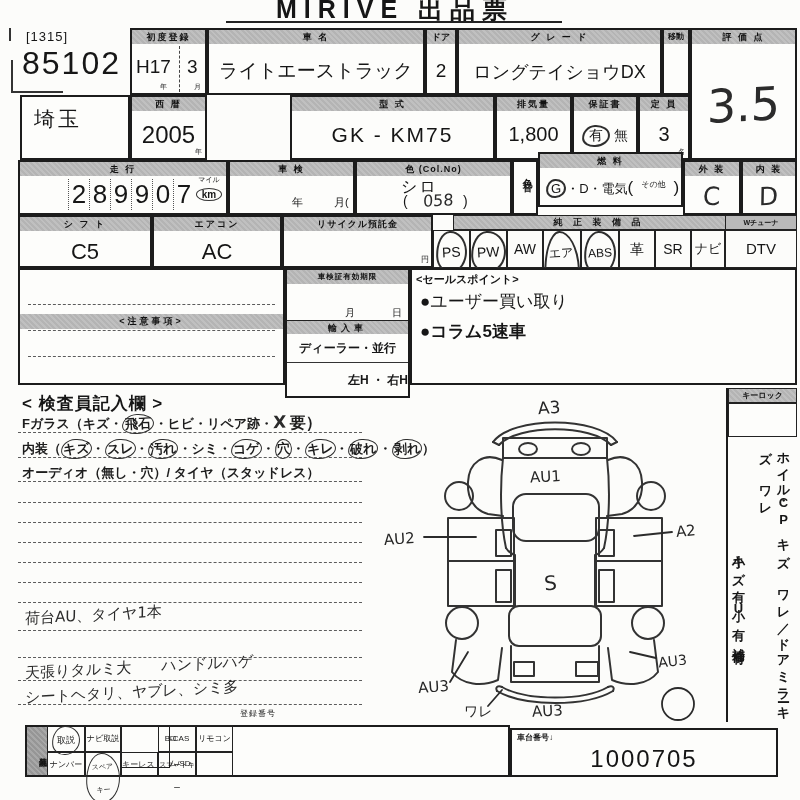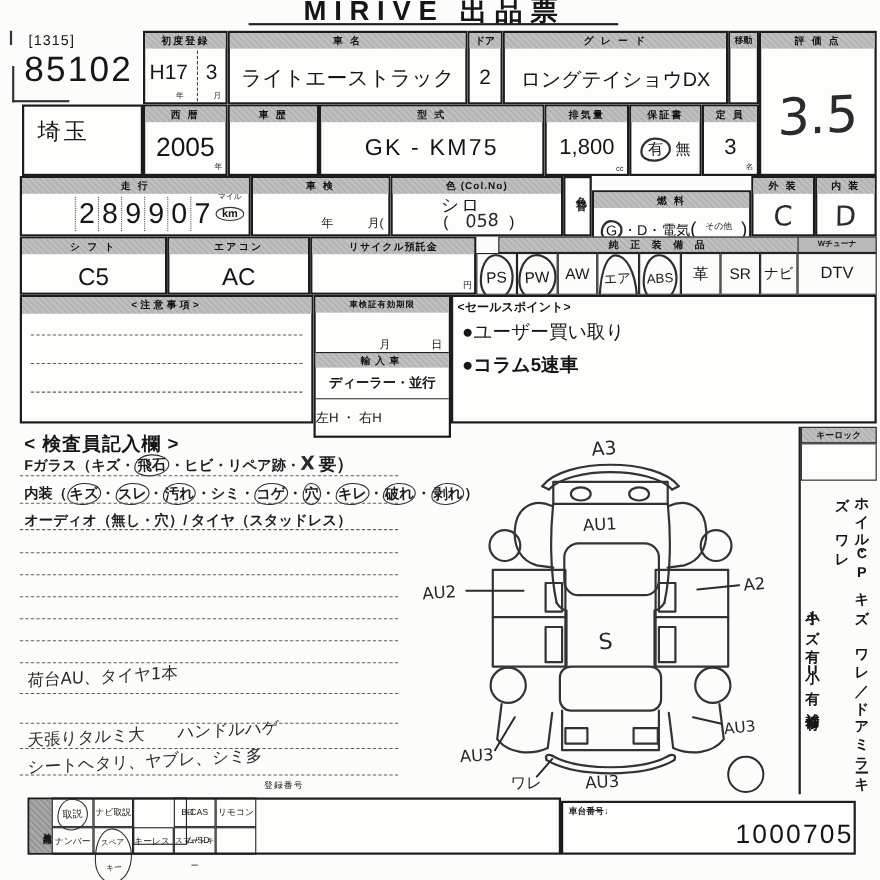--- a/index.html
+++ b/index.html
@@ -68,23 +68,20 @@
   </div>
 
   <div class="cell" style="left:20px;top:95px;width:110px;height:65px;">
     <div class="abs" style="left:12px;top:8px;font-size:21px;letter-spacing:3px;">埼玉</div>
   </div>
   <div class="cell" style="left:130px;top:95px;width:77px;height:65px;">
     <div class="hdr">西  暦</div>
     <div class="val" style="top:24px;font-size:24px;">2005</div>
     <span class="tiny" style="right:3px;bottom:1px;">年</span>
   </div>
-  <div class="cell" style="left:207px;top:95px;width:83px;height:65px;">
-    <div class="hdr">車  歴</div>
-  </div>
   <div class="cell" style="left:290px;top:95px;width:205px;height:65px;">
     <div class="hdr">型  式</div>
     <div class="val" style="top:26px;font-size:21px;letter-spacing:2px;">GK - KM75</div>
   </div>
   <div class="cell" style="left:495px;top:95px;width:77px;height:65px;">
     <div class="hdr">排気量</div>
     <div class="val" style="top:26px;font-size:20px;">1,800</div>
     <span class="tiny" style="right:3px;bottom:1px;">cc</span>
   </div>
   <div class="cell" style="left:572px;top:95px;width:66px;height:65px;">
@@ -123,21 +120,21 @@
   <div class="cell" style="left:355px;top:160px;width:157px;height:55px;">
     <div class="hdr" style="letter-spacing:1px;">色 (Col.No)</div>
     <div class="abs" style="left:44px;top:15px;font-size:16px;letter-spacing:2px;">シロ</div>
     <span class="abs" style="left:46px;top:31px;font-size:14px;">(</span>
     <span class="abs hw" style="left:66px;top:29px;font-size:16px;">058</span>
     <span class="abs" style="left:106px;top:31px;font-size:14px;">)</span>
   </div>
   <div class="cell" style="left:512px;top:160px;width:26px;height:55px;">
     <div class="abs vtext" style="left:6px;top:8px;font-size:10px;font-weight:bold;letter-spacing:4px;">色替</div>
   </div>
-  <div class="cell" style="left:538px;top:173px;width:145px;height:55px;">
+  <div class="cell" style="left:538px;top:152px;width:145px;height:55px;">
     <div class="hdr">燃  料</div>
     <div class="abs" style="left:6px;top:24px;font-size:13px;white-space:nowrap;">
       <span class="circ" style="padding:0 3px;">G</span><span>・D・電気</span><span style="font-size:17px;">(</span><span style="font-size:8px;vertical-align:6px;padding:0 8px;">その他</span><span style="font-size:17px;">)</span>
     </div>
   </div>
   <div class="cell" style="left:683px;top:160px;width:58px;height:55px;">
     <div class="hdr">外 装</div>
     <div class="val" style="top:20px;font-size:25px;"><span class="hw">C</span></div>
   </div>
   <div class="cell" style="left:741px;top:160px;width:56px;height:55px;">
@@ -164,33 +161,33 @@
   <div class="cell-thin" style="left:470px;top:230px;width:37px;height:38px;text-align:center;line-height:36px;font-size:14px;"><span class="circ" style="padding:1px 4px;">PW</span></div>
   <div class="cell-thin" style="left:507px;top:230px;width:36px;height:38px;text-align:center;line-height:36px;font-size:14px;"><span>AW</span></div>
   <div class="cell-thin" style="left:543px;top:230px;width:38px;height:38px;text-align:center;line-height:36px;font-size:12px;"><span class="circ" style="padding:2px 2px;">エアB</span></div>
   <div class="cell-thin" style="left:581px;top:230px;width:38px;height:38px;text-align:center;line-height:36px;font-size:12px;"><span class="circ" style="padding:2px 2px;">ABS</span></div>
   <div class="cell-thin" style="left:619px;top:230px;width:36px;height:38px;text-align:center;line-height:36px;font-size:14px;"><span>革</span></div>
   <div class="cell-thin" style="left:655px;top:230px;width:36px;height:38px;text-align:center;line-height:36px;font-size:14px;"><span>SR</span></div>
   <div class="cell-thin" style="left:691px;top:230px;width:34px;height:38px;text-align:center;line-height:36px;font-size:13px;"><span>ナビ</span></div>
   <div class="cell-thin" style="left:725px;top:230px;width:72px;height:38px;text-align:center;line-height:36px;font-size:15px;"><span>DTV</span></div>
 
   <div class="cell" style="left:18px;top:268px;width:267px;height:117px;">
-    <div class="hdr" style="letter-spacing:3px;height:15px;line-height:15px;">&lt;注意事項&gt;</div>
+    <div class="hdr" style="letter-spacing:3px;height:15px;line-height:15px;margin-top:44px;">&lt;注意事項&gt;</div>
     <div class="dash" style="left:8px;top:34px;width:247px;"></div>
     <div class="dash" style="left:8px;top:60px;width:247px;"></div>
     <div class="dash" style="left:8px;top:86px;width:247px;"></div>
   </div>
   <div class="cell" style="left:285px;top:268px;width:125px;height:130px;">
     <div class="hdr" style="font-size:7.5px;letter-spacing:1px;">車検証有効期限</div>
     <span class="abs" style="left:58px;top:36px;font-size:10px;">月</span>
     <span class="abs" style="right:6px;top:36px;font-size:10px;">日</span>
     <div class="abs" style="left:0;right:0;top:50px;height:14px;background:#b9b9b9;background-image:repeating-linear-gradient(45deg,#b4b4b4 0 2px,#c0c0c0 2px 4px);font-size:9px;font-weight:bold;text-align:center;line-height:14px;letter-spacing:4px;border-top:1.5px solid #222;">輸入車</div>
     <div class="abs" style="left:0;right:0;top:70px;text-align:center;font-size:12px;font-weight:bold;">ディーラー・並行</div>
     <div class="abs" style="left:0;right:0;top:92px;border-top:1.5px solid #333;"></div>
-    <div class="abs" style="left:0;right:0;top:102px;text-align:left;font-size:12px;font-weight:normal;">左H ・ 右H</div>
+    <div class="abs" style="left:0;right:0;top:102px;text-align:right;font-size:12px;font-weight:bold;">左H ・ 右H</div>
   </div>
   <div class="cell" style="left:410px;top:268px;width:387px;height:117px;">
     <div class="abs" style="left:4px;top:2px;font-size:11px;font-weight:bold;">&lt;セールスポイント&gt;</div>
     <div class="abs" style="left:8px;top:20px;font-size:17px;font-weight:normal;">●ユーザー買い取り</div>
     <div class="abs" style="left:8px;top:50px;font-size:17px;font-weight:bold;">●コラム5速車</div>
   </div>
 
   <div class="abs" style="left:22px;top:392px;font-size:17px;font-weight:bold;letter-spacing:1px;">&lt; 検査員記入欄 &gt;</div>
   <div class="insline" style="left:22px;top:412px;">
     <span>Fガラス（キズ・</span><span class="circ" style="padding:0 2px;border-width:1.5px;">飛石</span><span>・ヒビ・リペア跡・</span><span class="hw" style="font-size:17px;font-weight:bold;">X</span> <span style="font-size:16px;">要）</span>
@@ -304,16 +301,16 @@
   <div class="cell-thin" style="left:47px;top:752px;width:38px;height:25px;text-align:center;line-height:23px;font-size:8px;"><span>ナンバー</span></div>
   <div class="cell-thin" style="left:85px;top:752px;width:36px;height:25px;text-align:center;line-height:23px;font-size:7px;"><span class="circ" style="padding:1px 2px;border-width:1.5px;">スペアキー</span></div>
   <div class="cell-thin" style="left:121px;top:752px;width:37px;height:25px;text-align:left;line-height:23px;font-size:8px;"><span>キーレス</span></div>
   <div class="cell-thin" style="left:158px;top:752px;width:38px;height:25px;text-align:center;line-height:23px;font-size:7px;"><span>スマートキー</span></div>
   <div class="cell-thin" style="left:196px;top:752px;width:37px;height:25px;"></div>
 
   <div class="abs" style="left:240px;top:708px;font-size:8px;font-weight:normal;letter-spacing:1px;">登録番号</div>
 
   <div class="abs" style="left:510px;top:728px;width:268px;height:49px;border:2px solid #1c1c1c;background:#fdfdfb;">
     <span class="abs" style="left:5px;top:2px;font-size:8px;font-weight:bold;">車台番号↓</span>
-    <div class="val" style="top:15px;font-size:24px;letter-spacing:2px;text-align:right;">1000705</div>
+    <div class="val" style="top:15px;font-size:24px;letter-spacing:2px;">1000705</div>
   </div>
 
 </div>
 
 </body></html>

